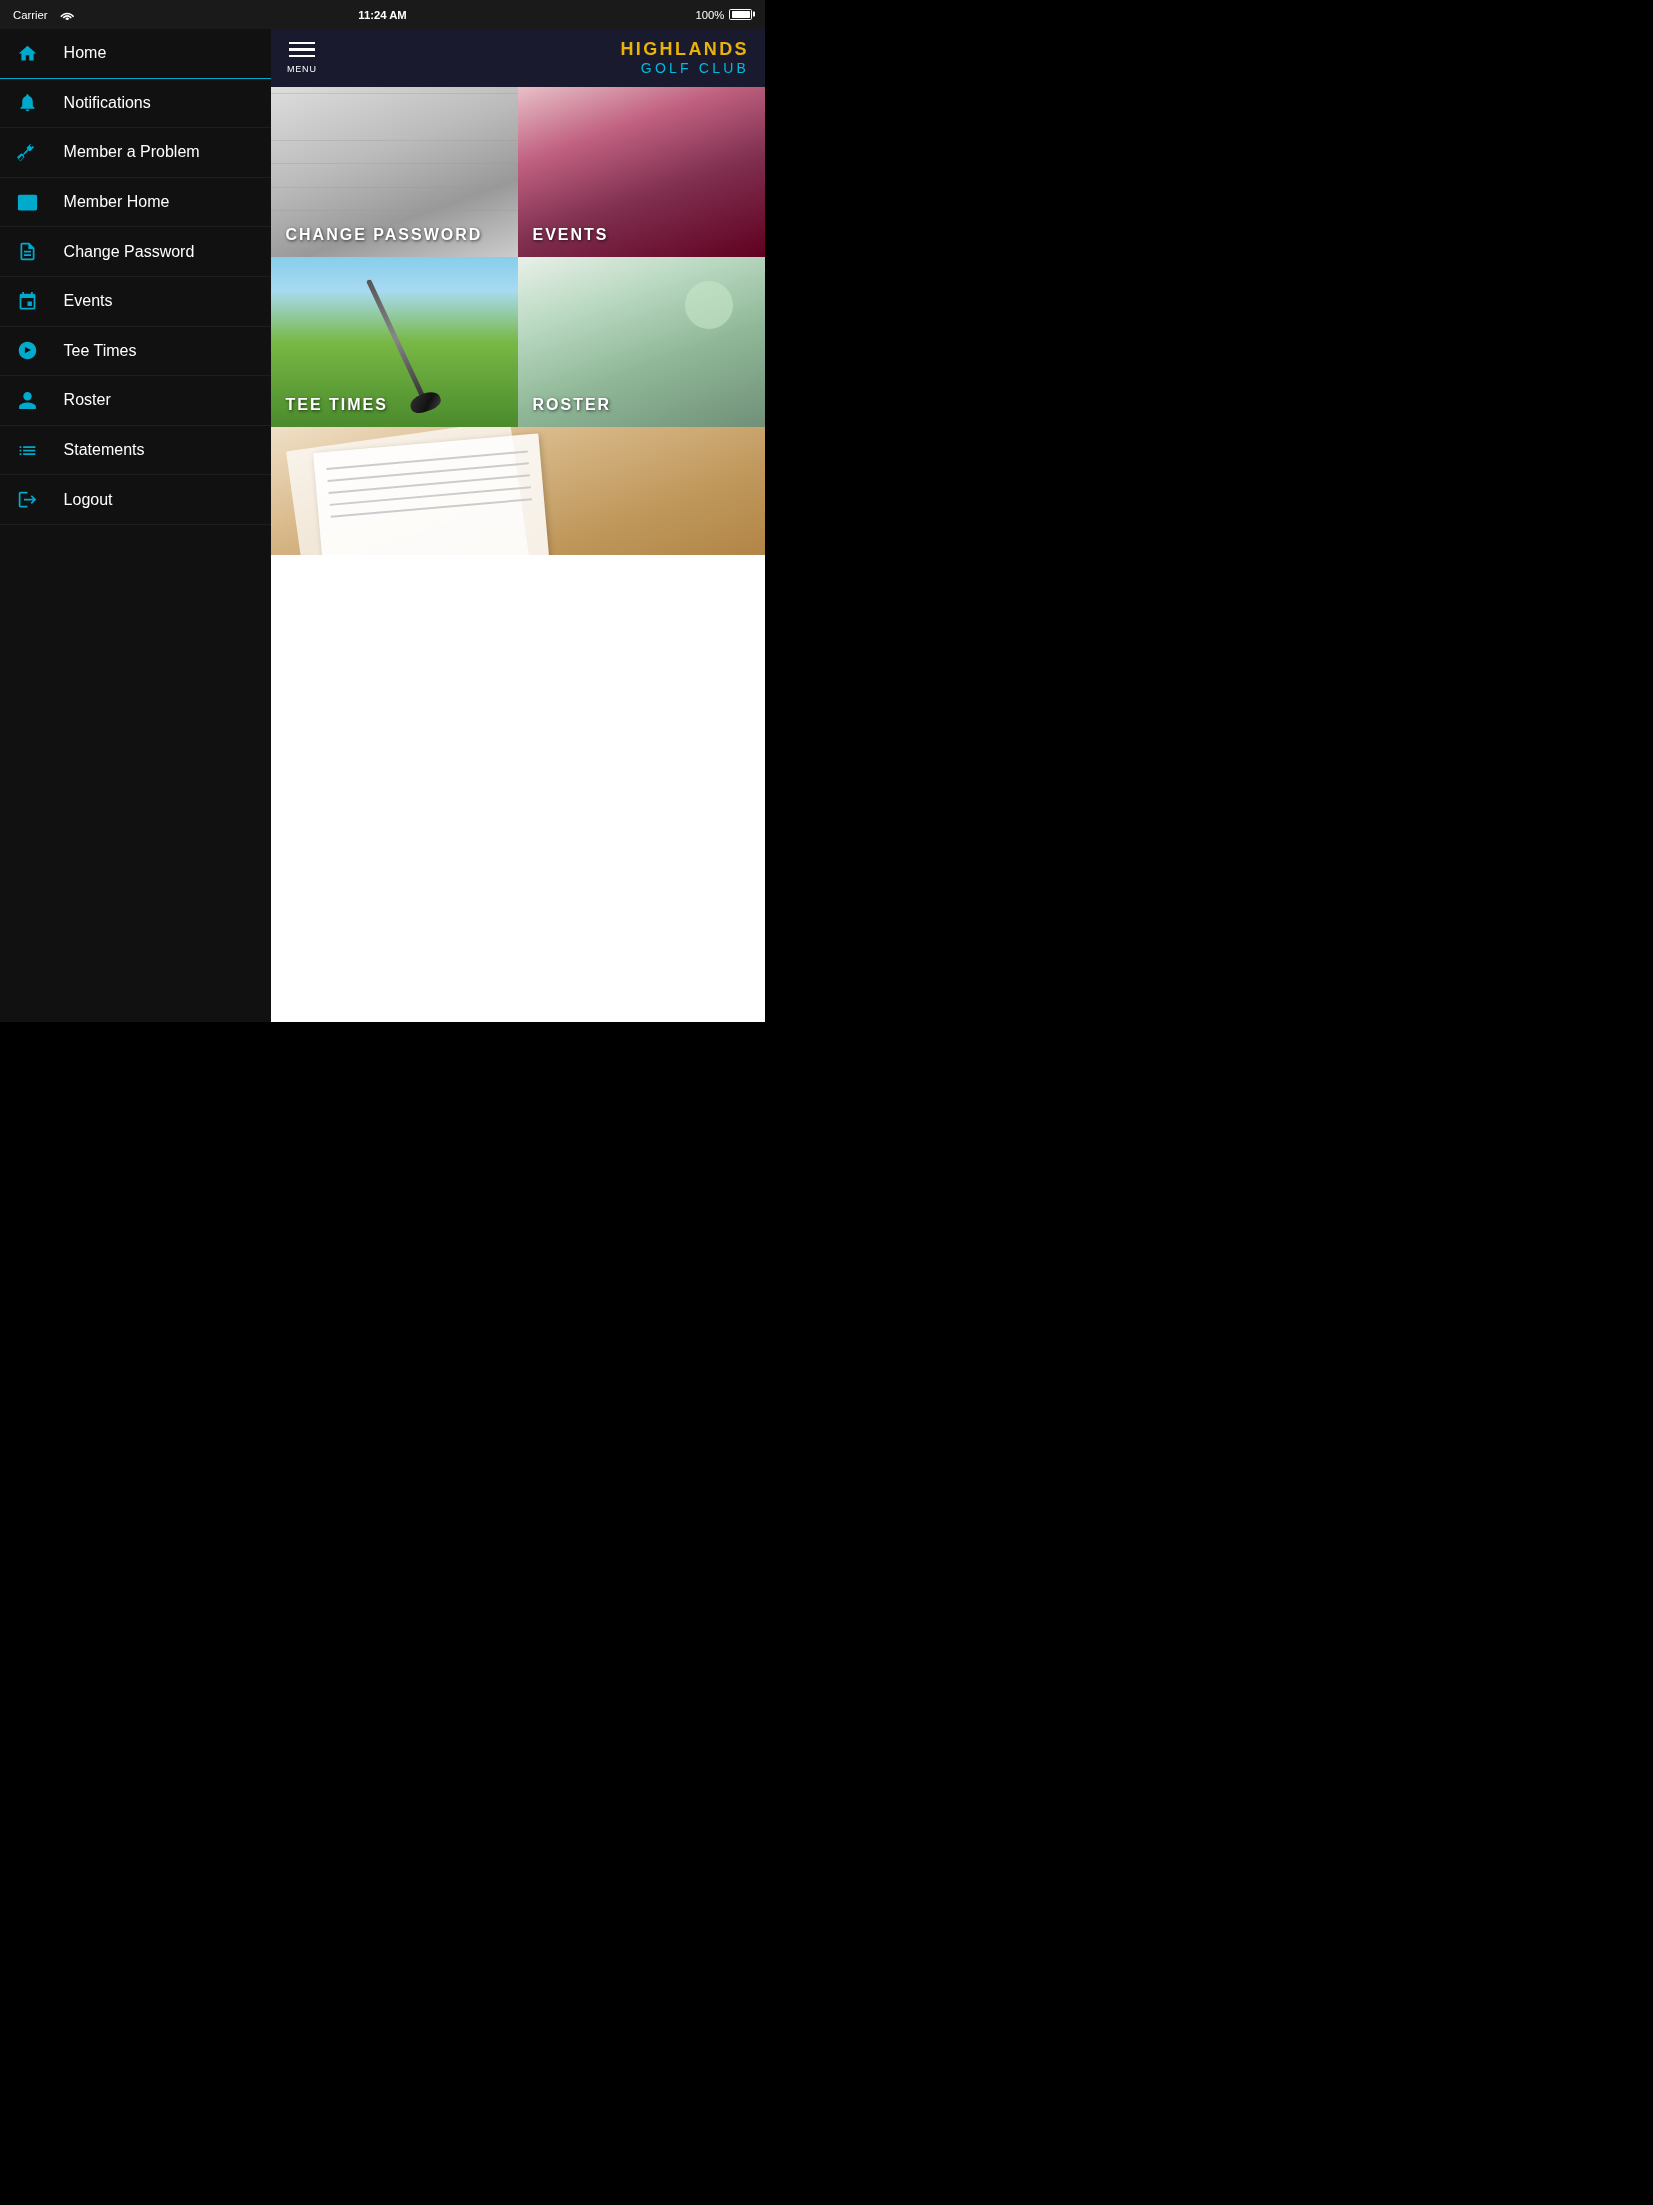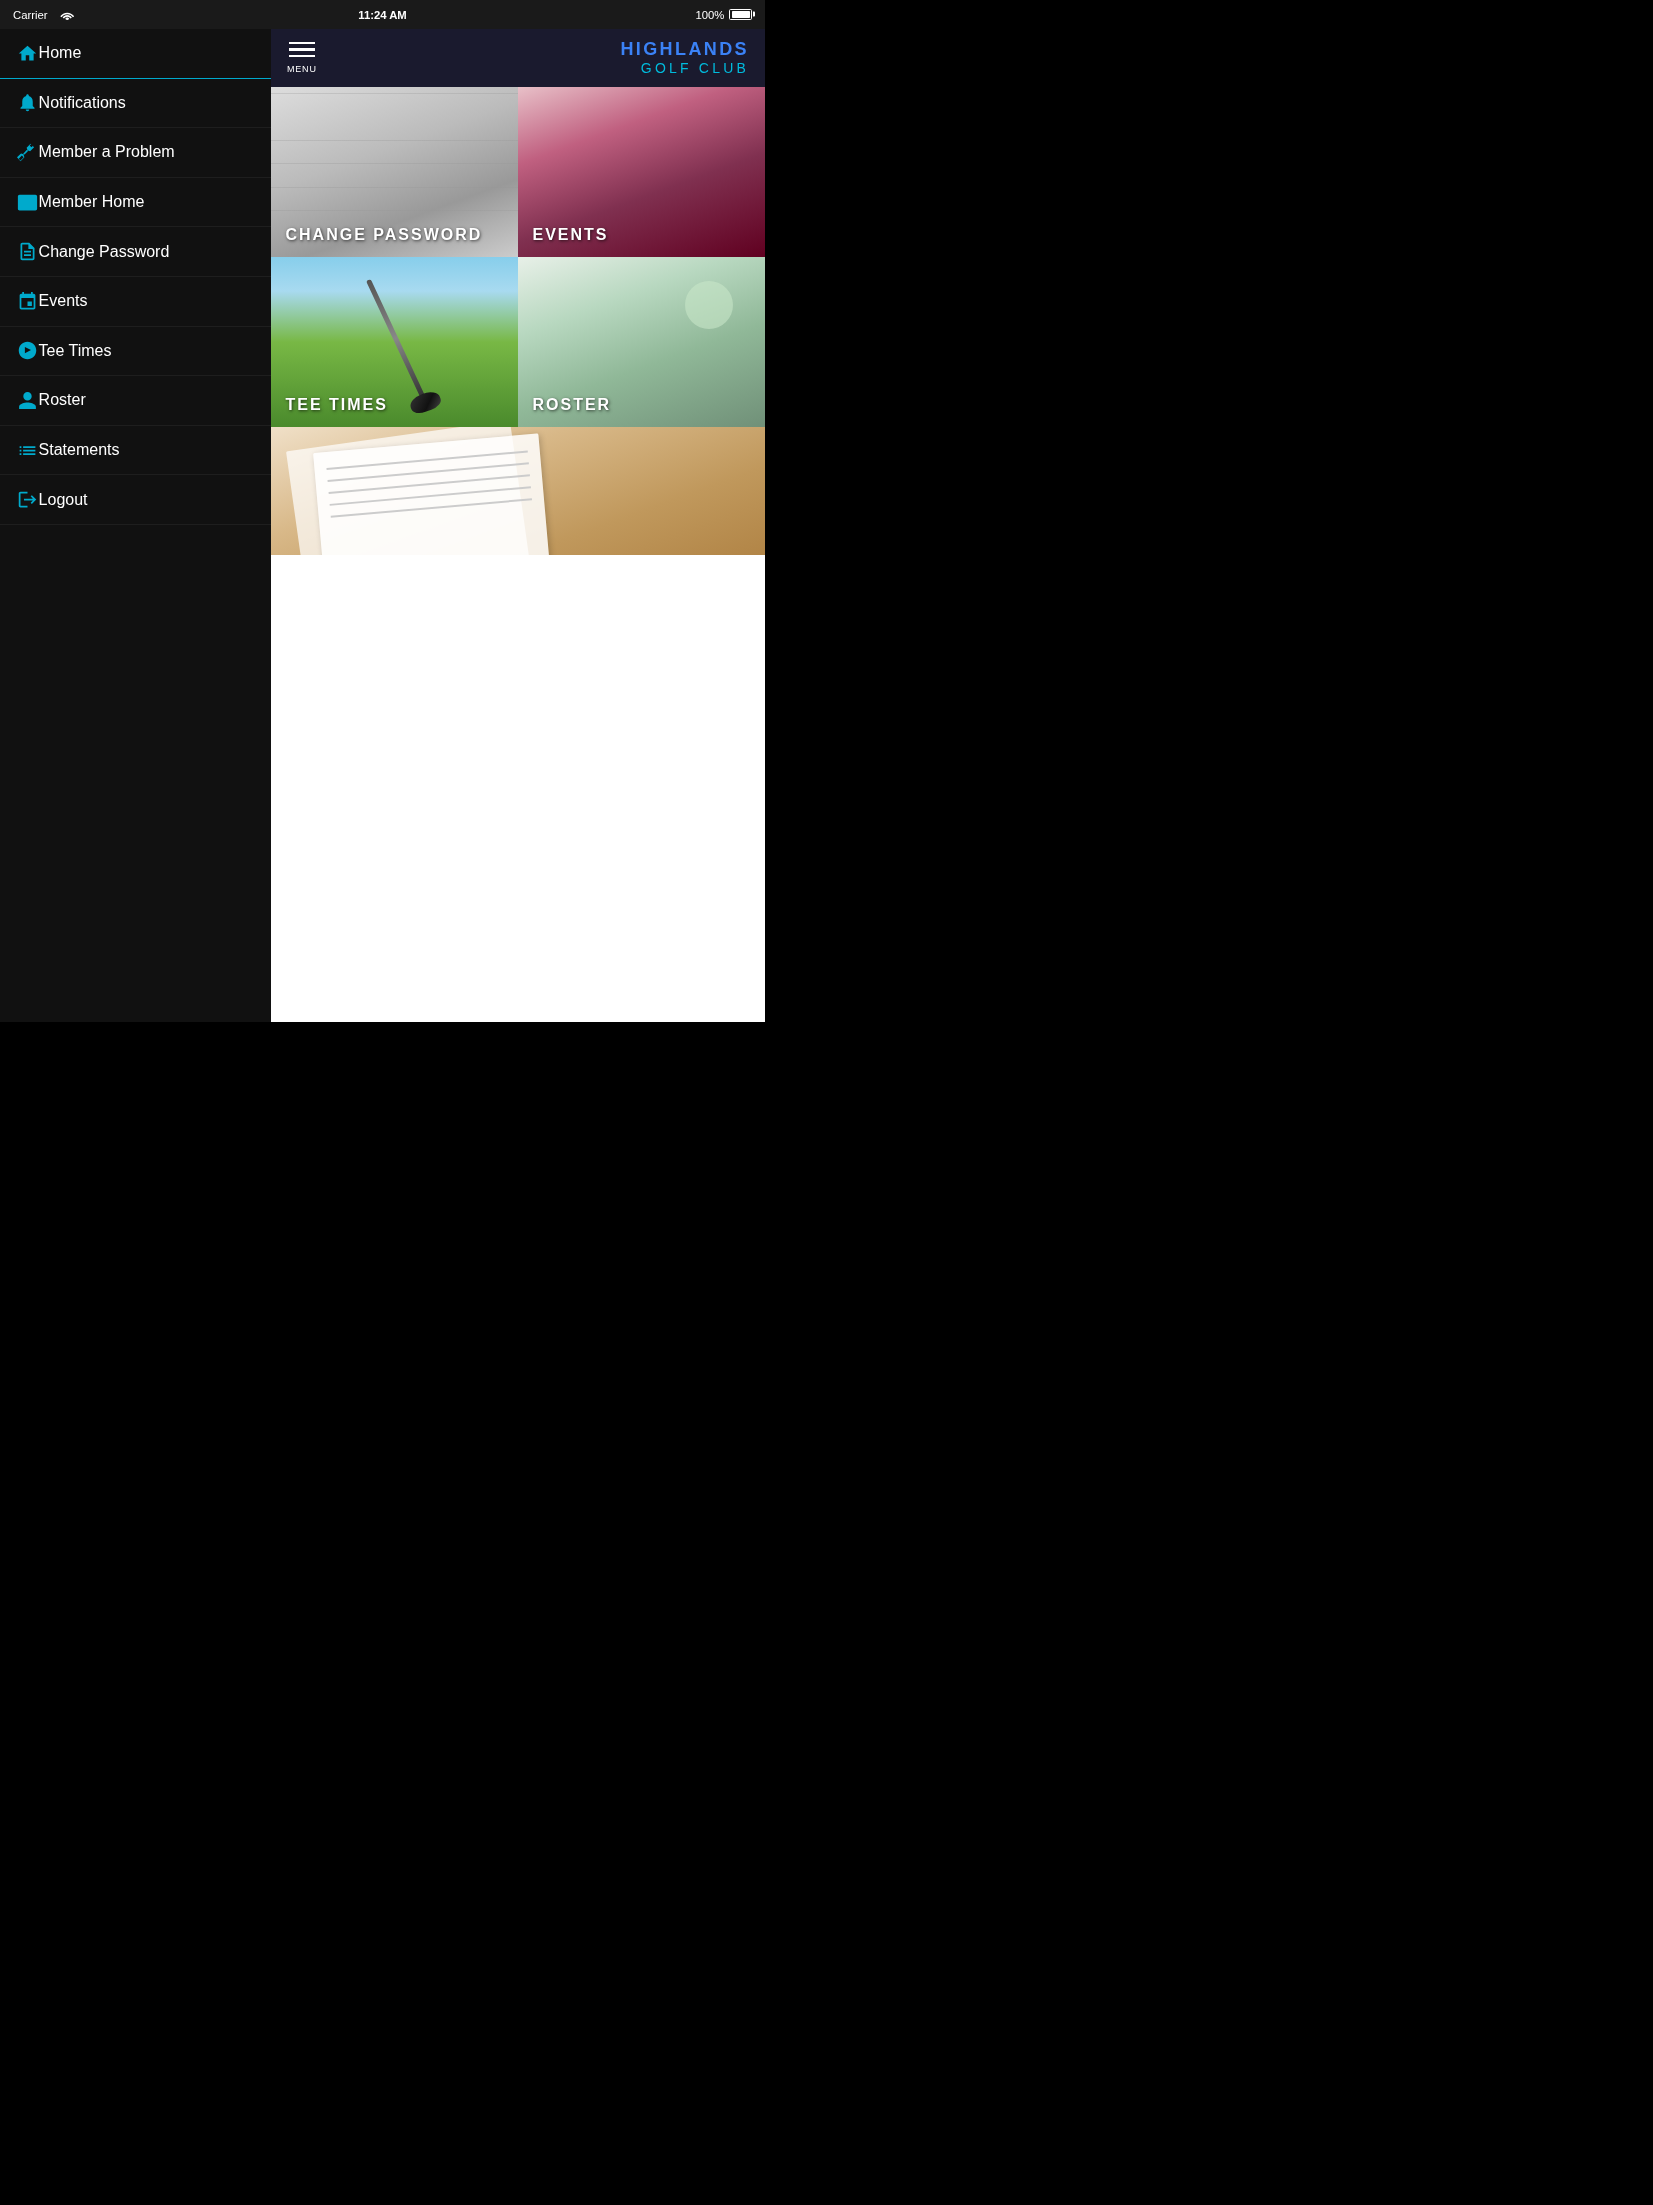--- a/index.html
+++ b/index.html
@@ -65,21 +65,21 @@
       width: 271px;
       background: #111;
       flex-shrink: 0;
       display: flex;
       flex-direction: column;
     }
 
     .nav-item {
       display: flex;
       align-items: center;
-      gap: 0;
+      gap: 25px;
       padding: 13px 16px;
       color: white;
       font-size: 16px;
       font-weight: 400;
       border-bottom: 0.8px solid #1e1e1e;
       cursor: pointer;
       position: relative;
     }
     .nav-item:first-child {
       border-bottom: 1.6px solid #00aacc;
@@ -119,21 +119,21 @@
     .menu-btn .bar {
       width: 26px; height: 2.4px; background: white;
     }
     .menu-label {
       color: white; font-size: 9px; letter-spacing: 0.8px; margin-top: 3px;
     }
     .club-logo {
       text-align: right;
     }
     .club-name {
-      color: #3b82f6;
+      color: #eab308;
       font-size: 18px;
       font-weight: 700;
       letter-spacing: 2.4px;
       line-height: 1.1;
     }
     .club-sub {
       color: #00bbdd;
       font-size: 14px;
       letter-spacing: 3.2px;
     }

